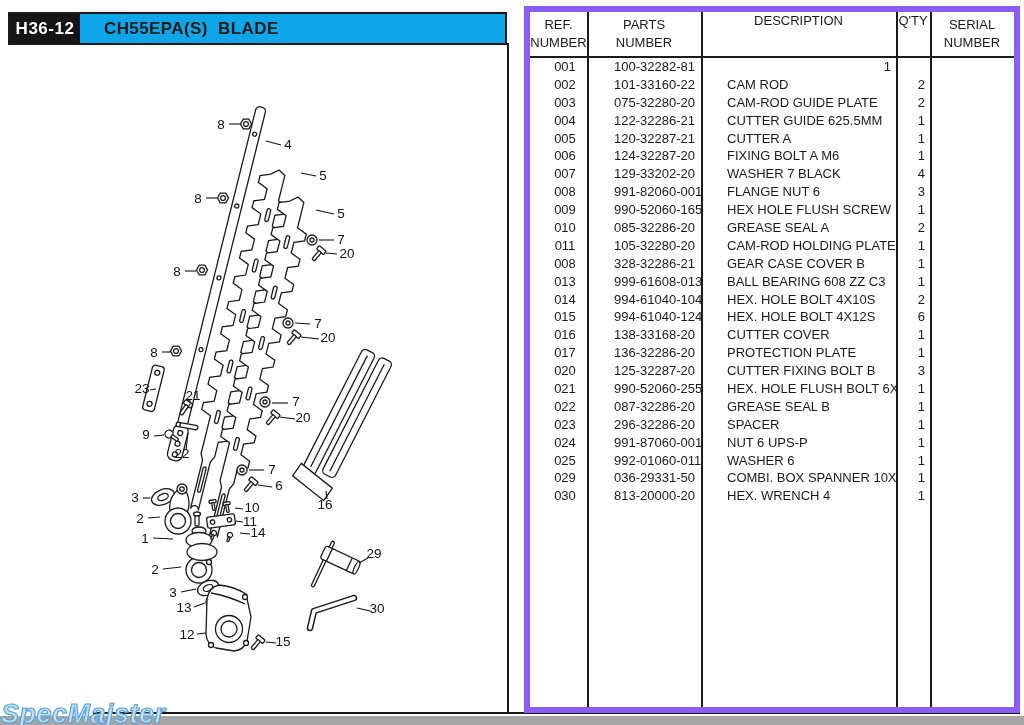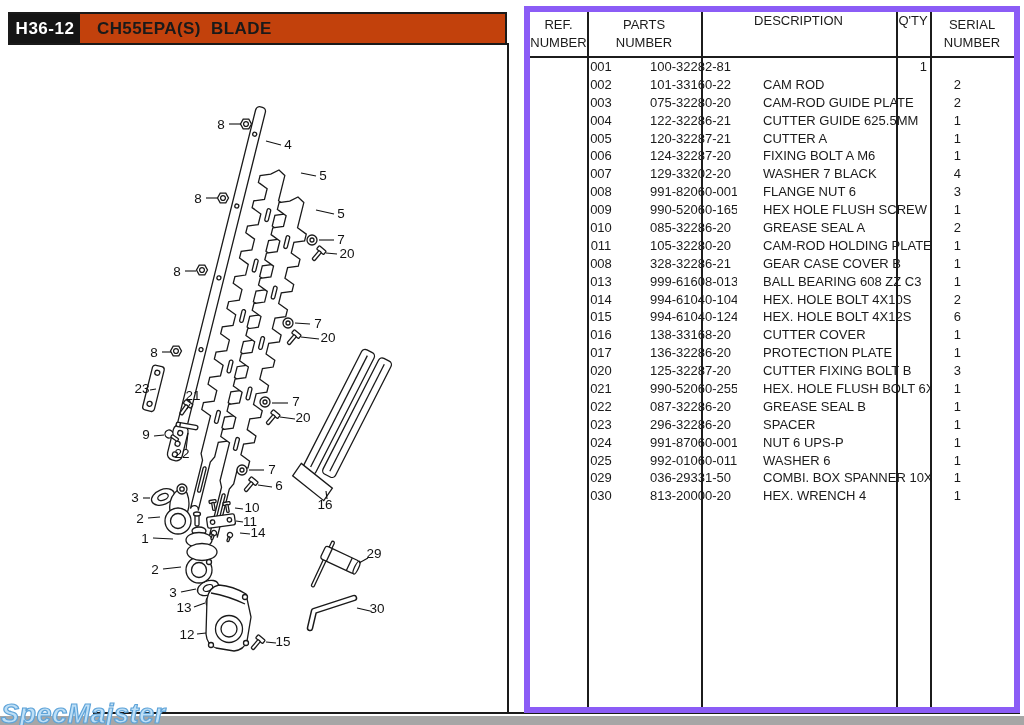--- a/index.html
+++ b/index.html
@@ -1,38 +1,38 @@
 <!DOCTYPE html>
 <html><head>
 <meta charset="utf-8">
 <style>
   html,body{margin:0;padding:0;}
   #page{position:relative;width:1024px;height:725px;background:#ffffff;overflow:hidden;
         font-family:"Liberation Sans",sans-serif;color:#1a1a1a;}
   
   #titlebox{position:absolute;left:8px;top:12px;width:499px;height:33px;
-            border:2px solid #1a1a1a;box-sizing:border-box;display:flex;align-items:stretch;background:#c2410c;}
+            border:2px solid #1a1a1a;box-sizing:border-box;display:flex;align-items:stretch;background:#0ea5e9;}
   #badge{width:70px;background:#151515;color:#fff;font-weight:bold;font-size:17px;
          display:flex;align-items:center;justify-content:center;letter-spacing:.5px;}
-  #title{flex:1;display:flex;align-items:center;padding-left:17px;font-weight:bold;
+  #title{flex:1;display:flex;align-items:center;padding-left:24px;font-weight:bold;
          font-size:17px;letter-spacing:.4px;white-space:pre;}
   
   #divider{position:absolute;left:507px;top:43px;width:2px;height:670px;background:#1a1a1a;}
   #bottomline{position:absolute;left:93px;top:712px;width:927px;height:2px;background:#1a1a1a;}
   #bottomstrip{position:absolute;left:0;top:716px;width:1024px;height:9px;background:#a6a6a6;}
   
   #tbl{position:absolute;left:524px;top:6px;width:496px;height:707px;border:6px solid #8b5cf6;
        box-sizing:border-box;background:#fff;font-size:13px;}
   .vline{position:absolute;top:0;bottom:0;width:2px;background:#1c1c1c;}
   #thead{position:absolute;left:0;top:0;right:0;height:44px;border-bottom:2px solid #1c1c1c;
          display:grid;grid-template-columns:57px 114px 195px 34px 1fr;}
   .hcell{display:flex;flex-direction:column;align-items:center;justify-content:space-evenly;
          text-align:center;line-height:14px;padding:2px 0;}
   .hone{justify-content:flex-start;}
-  #rows{position:absolute;left:0;top:46px;right:6px;margin-left:36px;}
+  #rows{position:absolute;left:0;top:46px;right:6px;}
   .row{display:grid;grid-template-columns:57px 114px 195px 34px 1fr;height:17.9px;
        line-height:17.9px;white-space:nowrap;}
   .c-ref{text-align:center;padding-left:13px;}
   .c-part{padding-left:27px;overflow:hidden;}
   .c-desc{padding-left:26px;overflow:hidden;}
   .c-qty{text-align:right;padding-right:5px;overflow:hidden;}
   .c-ser{overflow:hidden;}
   
   #watermark{position:absolute;left:1px;top:699px;font-size:27px;font-weight:bold;font-style:italic;
              color:#bedff6;-webkit-text-stroke:1.2px #5ea3d8;letter-spacing:.5px;z-index:5;}

